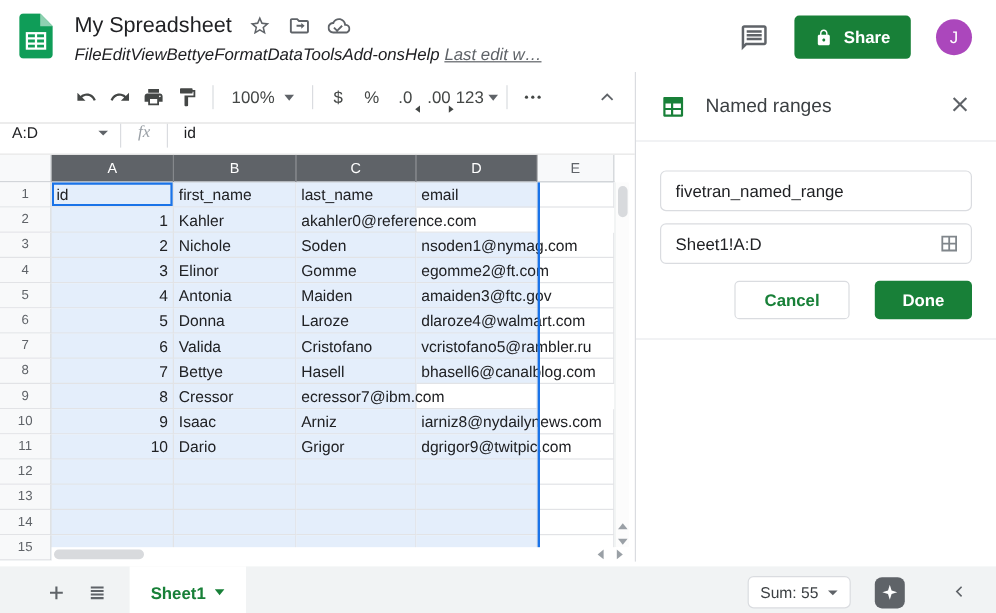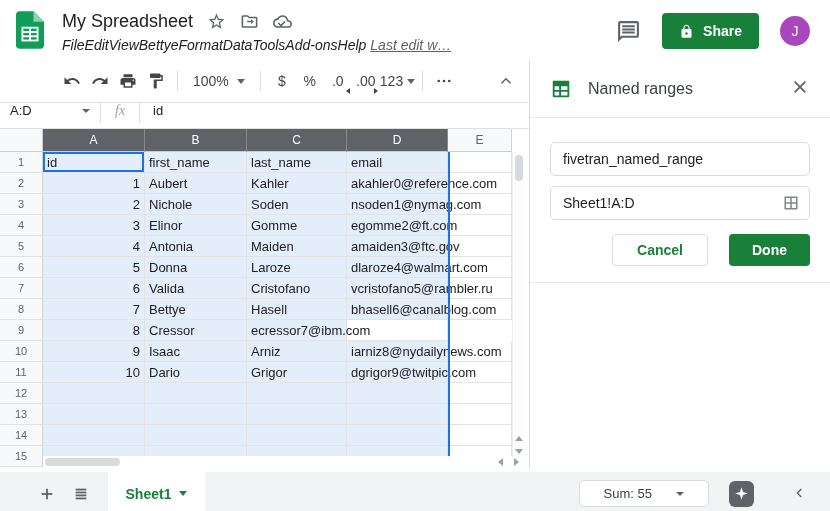--- a/index.html
+++ b/index.html
@@ -87,21 +87,21 @@
   .btn-done { height:32px; padding:0 23px; background:#188038; border:none; border-radius:4px; color:#fff; font-size:14px; font-weight:700; font-family:"Liberation Sans",sans-serif;text-align:center; }
   .panel-divider { height:1px; background:#e8eaed; margin:16px -20px 0 -20px; }
   
   .bottombar { position:absolute; top:472px; left:0; width:830px; height:43px; background:#f1f3f4; display:flex; align-items:center; padding:0 20px 0 34px; }
   .add-sheet { width:26px; height:26px; display:flex; align-items:center; justify-content:center; }
   .add-sheet svg, .all-sheets svg { width:16px; height:16px; stroke:#5f6368; stroke-width:2; }
   .all-sheets { width:26px; height:26px; margin-left:8px; display:flex; align-items:center; justify-content:center; }
   .sheet-tab { margin-left:14px; height:43px; width:97px; background:#fff; display:flex; align-items:center; justify-content:center; gap:8px; font-size:14px; font-weight:700; color:#188038; }
   .sheet-tab .caret { border-top-color:#188038; }
   .bb-right { margin-left:auto; display:flex; align-items:center; gap:20px; }
-  .sum-btn { height:27px; padding:0 24px; background:#fff; border:1px solid #dadce0; border-radius:5px; display:flex; align-items:center; gap:24px; font-size:13px; color:#3c4043; font-family:"Liberation Sans",sans-serif; }
+  .sum-btn { height:27px; padding:0 10px; background:#fff; border:1px solid #dadce0; border-radius:5px; display:flex; align-items:center; gap:8px; font-size:13px; color:#3c4043; font-family:"Liberation Sans",sans-serif; }
   .sum-btn .caret { border-top-width:4px; }
   .explore-btn { width:25px; height:26px; border-radius:6px; background:#5f6368; display:flex; align-items:center; justify-content:center; }
   .explore-btn svg { width:15px; height:15px; fill:#fff; }
   .collapse-right { margin-left:18px; width:18px; height:18px; }
   .collapse-right svg { width:16px; height:16px; stroke:#5f6368; fill:none; stroke-width:2; }
 </style>
 </head>
 <body>
 
 <div class="app">
@@ -241,21 +241,20 @@
             <div class="cell tint">first_name</div>
             <div class="cell tint">last_name</div>
             <div class="cell tint">
               <span class="email">email</span>
             </div>
             <div class="cell"></div>
           </div>
           <div class="g-row">
             <div class="rh">2</div>
             <div class="cell tint num">1</div>
-            <div class="cell tint">Aubert</div>
             <div class="cell tint">Kahler</div>
             <div class="cell tint">
               <span class="email">akahler0@reference.com</span>
             </div>
             <div class="cell"></div>
           </div>
           <div class="g-row">
             <div class="rh">3</div>
             <div class="cell tint num">2</div>
             <div class="cell tint">Nichole</div>

